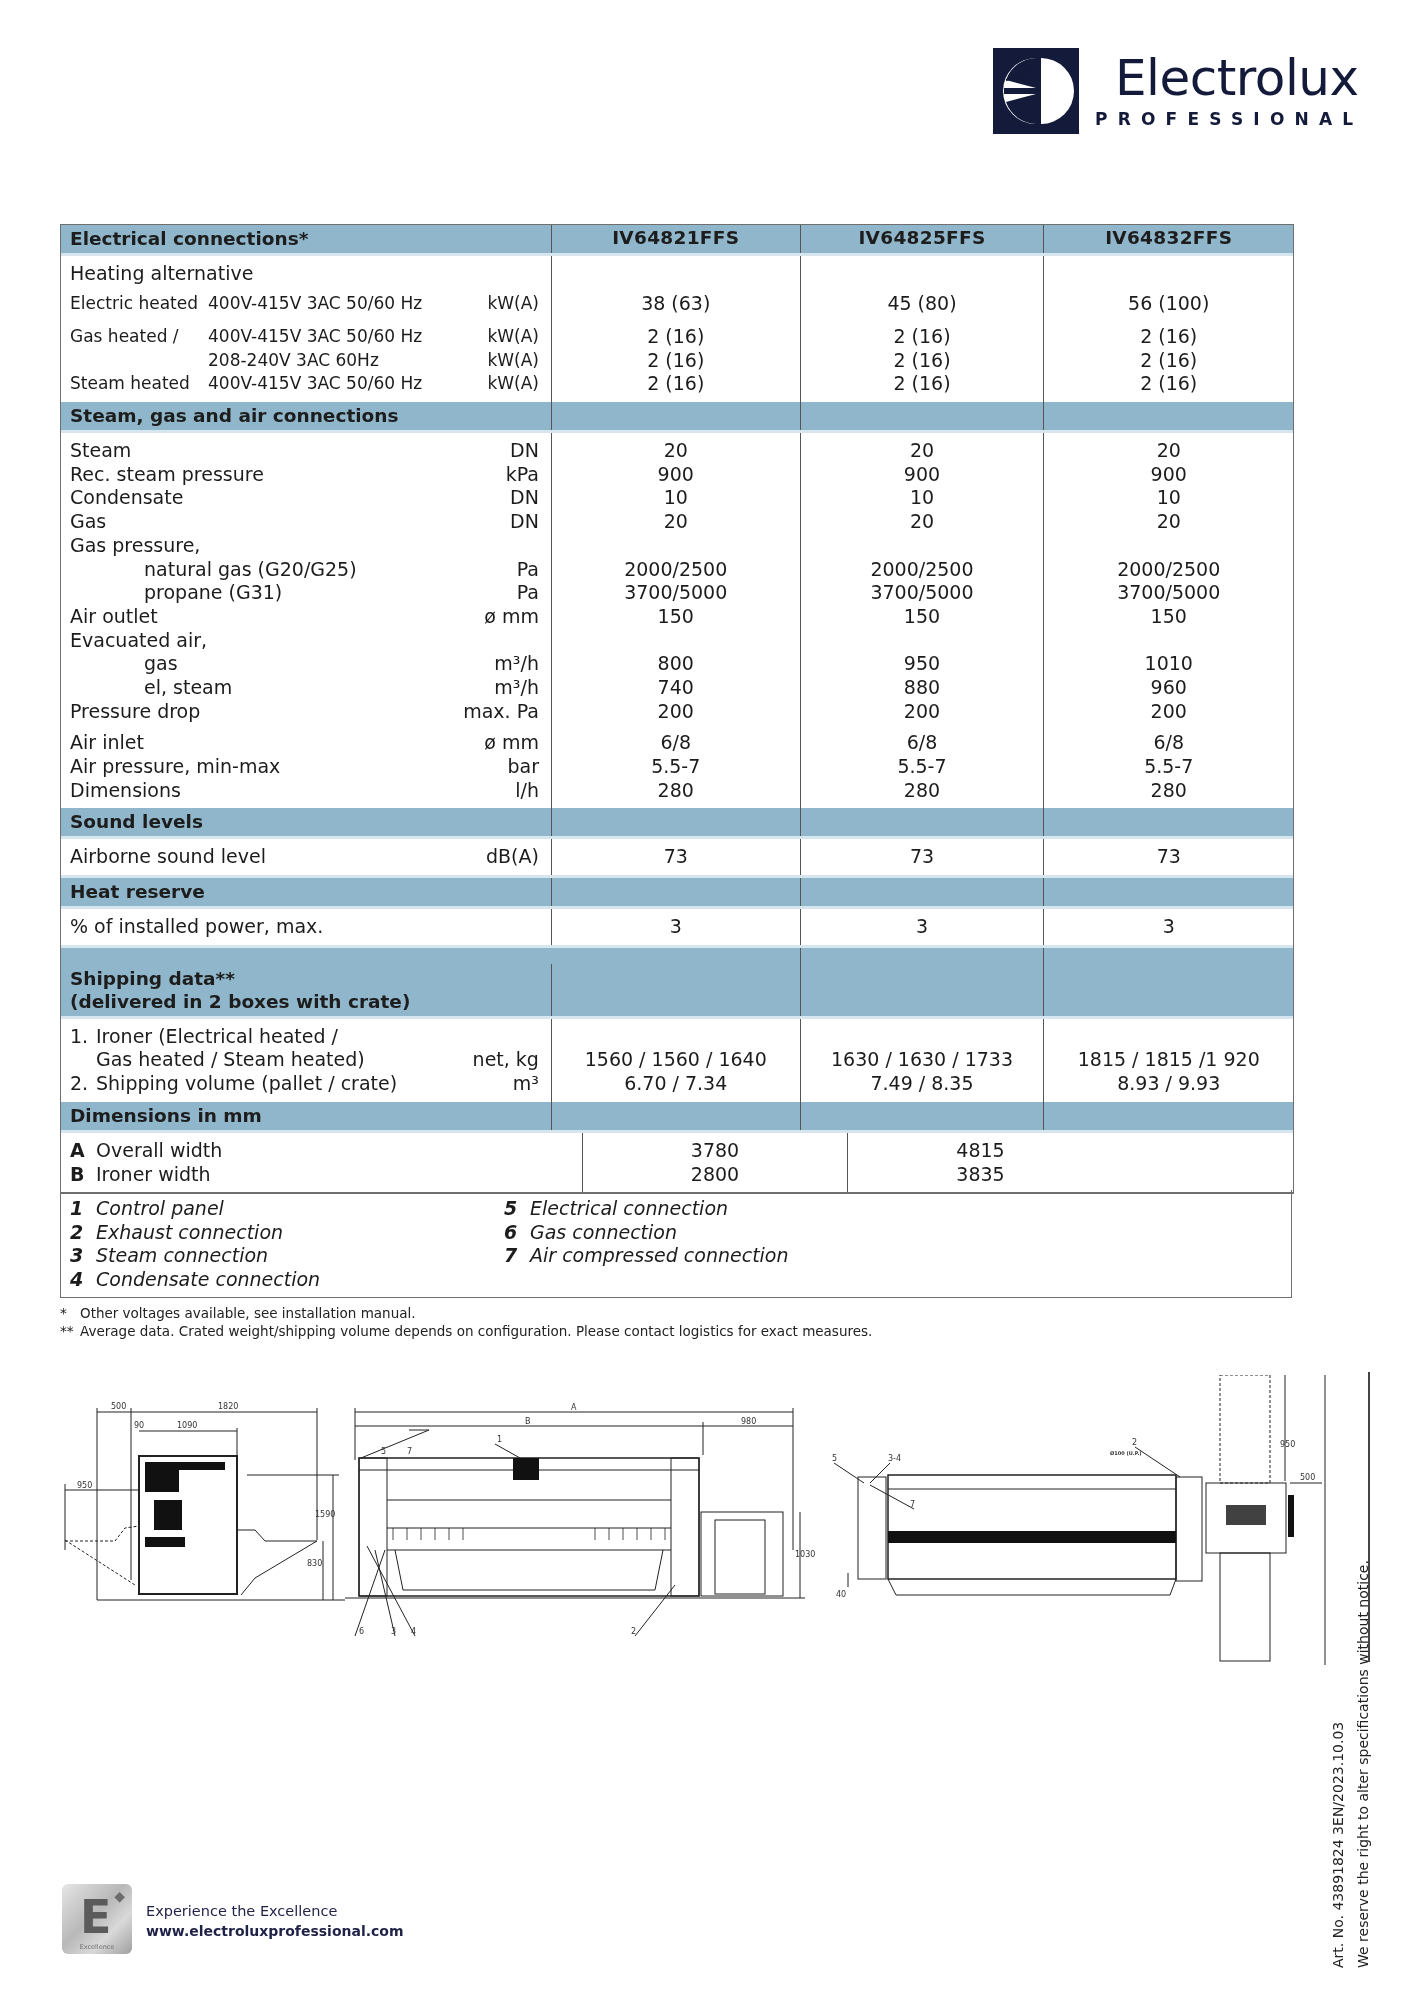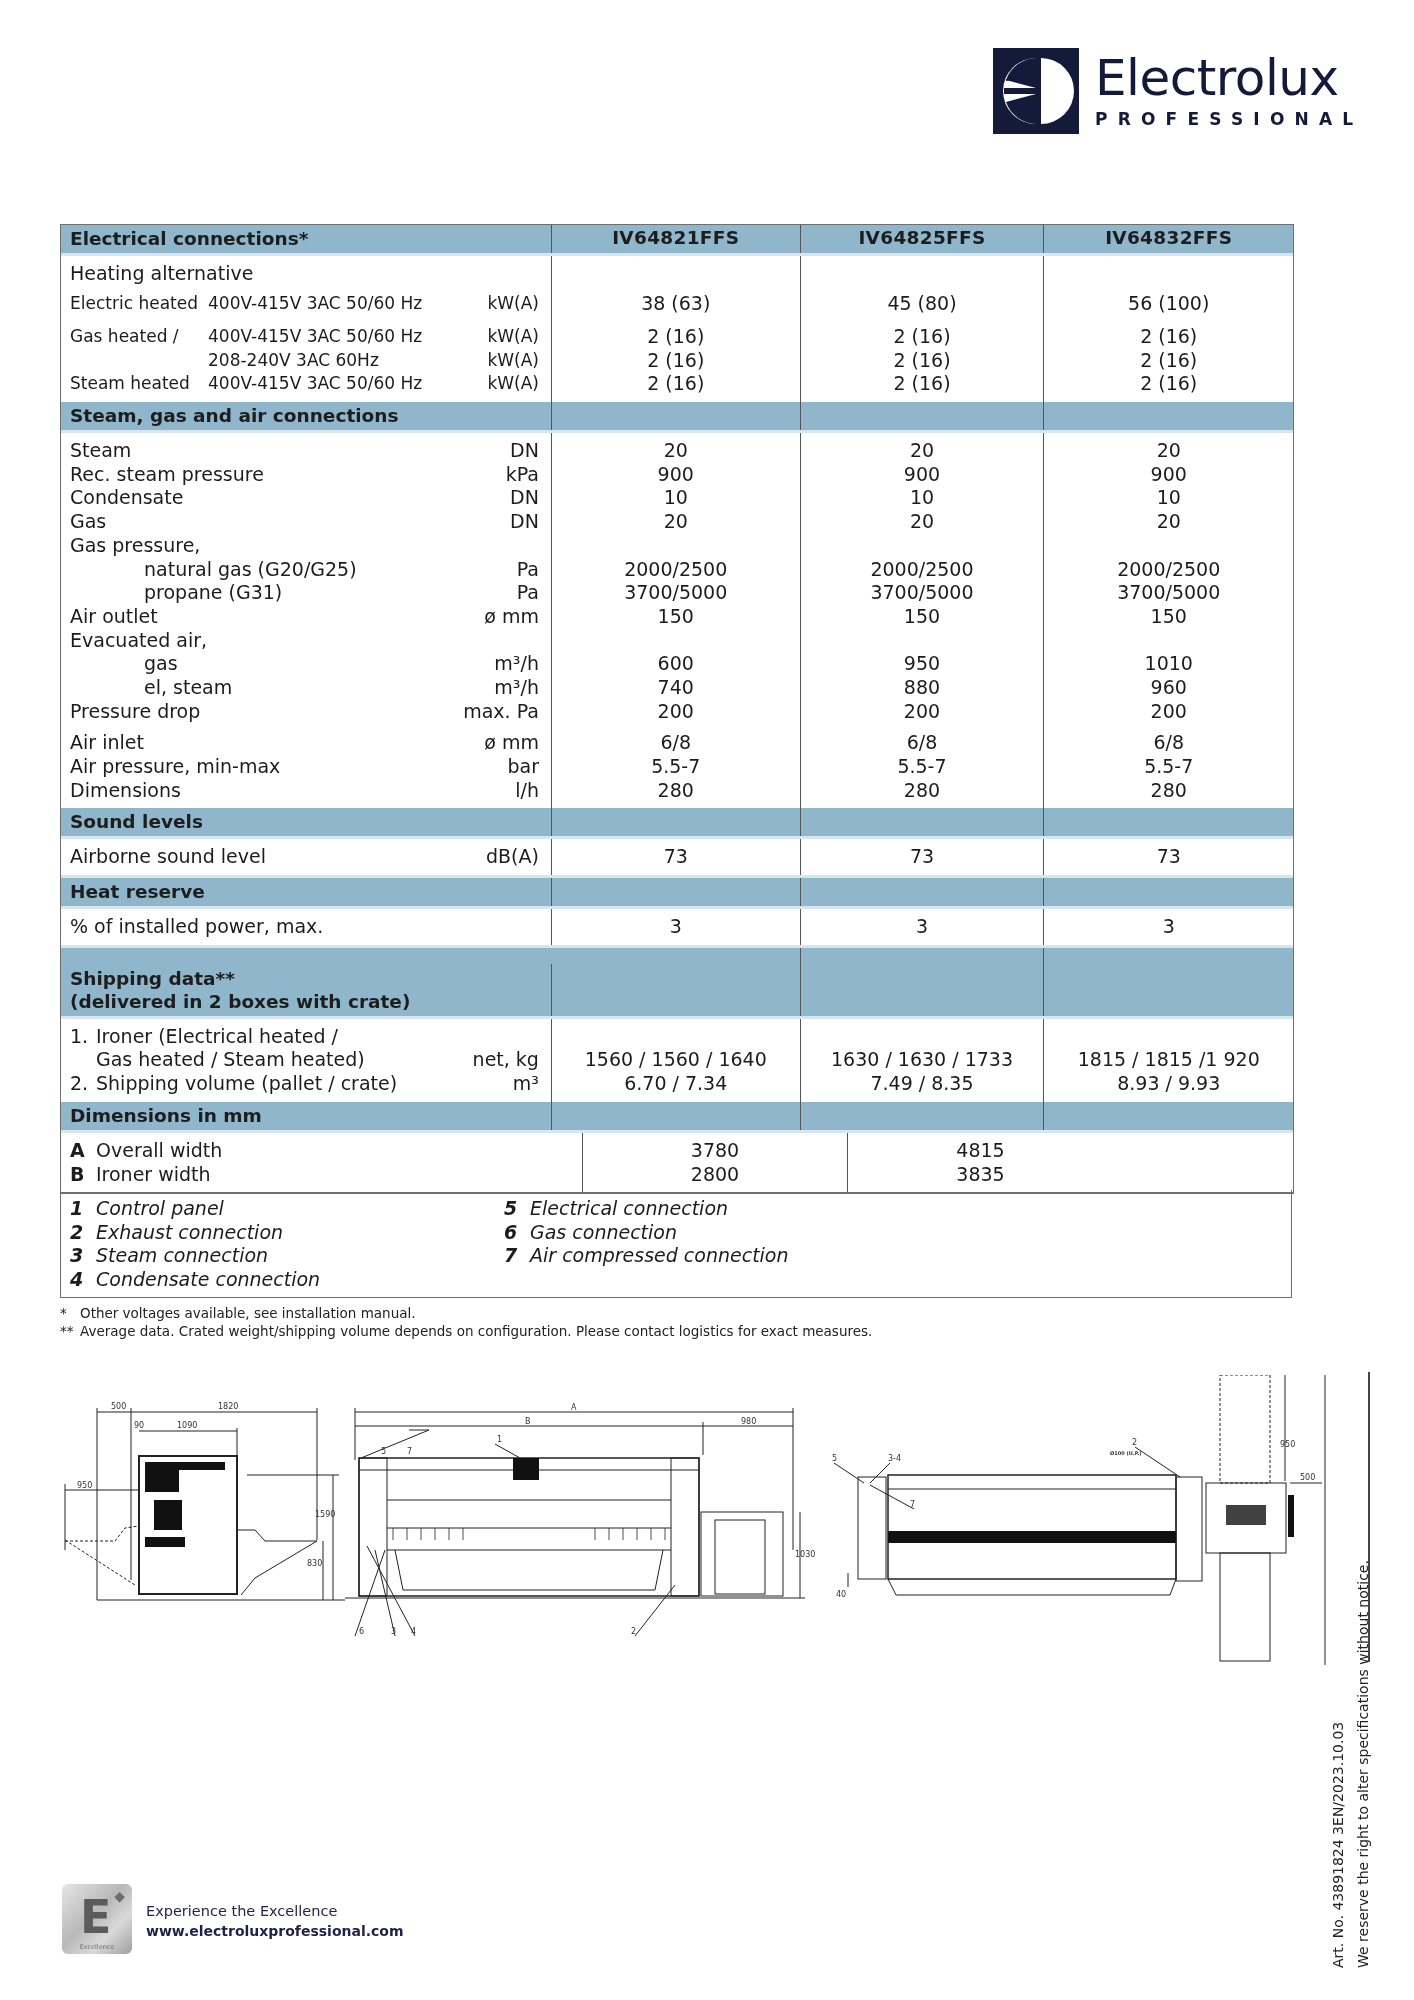--- a/index.html
+++ b/index.html
@@ -4,21 +4,21 @@
 <style>
   html, body { margin: 0; padding: 0; background: #ffffff; }
   body { width: 1414px; height: 2000px; position: relative; overflow: hidden;
          font-family: "DejaVu Sans", "Liberation Sans", sans-serif; color: #1c1c1c; }
 
   
   .logo { position: absolute; left: 993px; top: 48px; display: flex; align-items: center; }
   .logo-mark { width: 86px; height: 86px; background: #141a3a; position: relative; }
   .logo-mark svg { position: absolute; left: 0; top: 0; }
   .logo-text { margin-left: 16px; display: flex; flex-direction: column; color: #141a3a; }
-  .logo-brand { font-size: 50px; font-weight: 400; letter-spacing: -0.5px; line-height: 52px; }
+  .logo-brand { font-size: 50px; font-weight: 400; letter-spacing: -0.5px; line-height: 52px; margin-left: 20px; }
   .logo-sub { font-size: 17px; font-weight: 700; letter-spacing: 10.2px; line-height: 22px; margin-top: 4px; }
 
   
   .spec { position: absolute; left: 60px; top: 224px; width: 1232px; border: 1.5px solid #6f6f6f;
           border-collapse: collapse; }
   .row { display: flex; width: 100%; }
   .cell { box-sizing: border-box; }
   .c-label { width: 522px; border-right: 1.5px solid #555; padding-left: 9px; padding-right: 12px; position: relative; }
   .c-val { text-align: center; border-right: 1.5px solid #555; }
   .c-v1 { width: 265px; }
@@ -215,21 +215,21 @@
     <div class="cell c-val c-v1">
       <div class="ln num">20</div>
       <div class="ln num">900</div>
       <div class="ln num">10</div>
       <div class="ln num">20</div>
       <div class="ln num"></div>
       <div class="ln num">2000/2500</div>
       <div class="ln num">3700/5000</div>
       <div class="ln num">150</div>
       <div class="ln num"></div>
-      <div class="ln num">600</div>
+      <div class="ln num">800</div>
       <div class="ln num">740</div>
       <div class="ln num">200</div>
       <div class="spacer"></div>
       <div class="ln num">6/8</div>
       <div class="ln num">5.5-7</div>
       <div class="ln num">280</div>
     </div>
     <div class="cell c-val c-v2">
       <div class="ln num">20</div>
       <div class="ln num">900</div>

